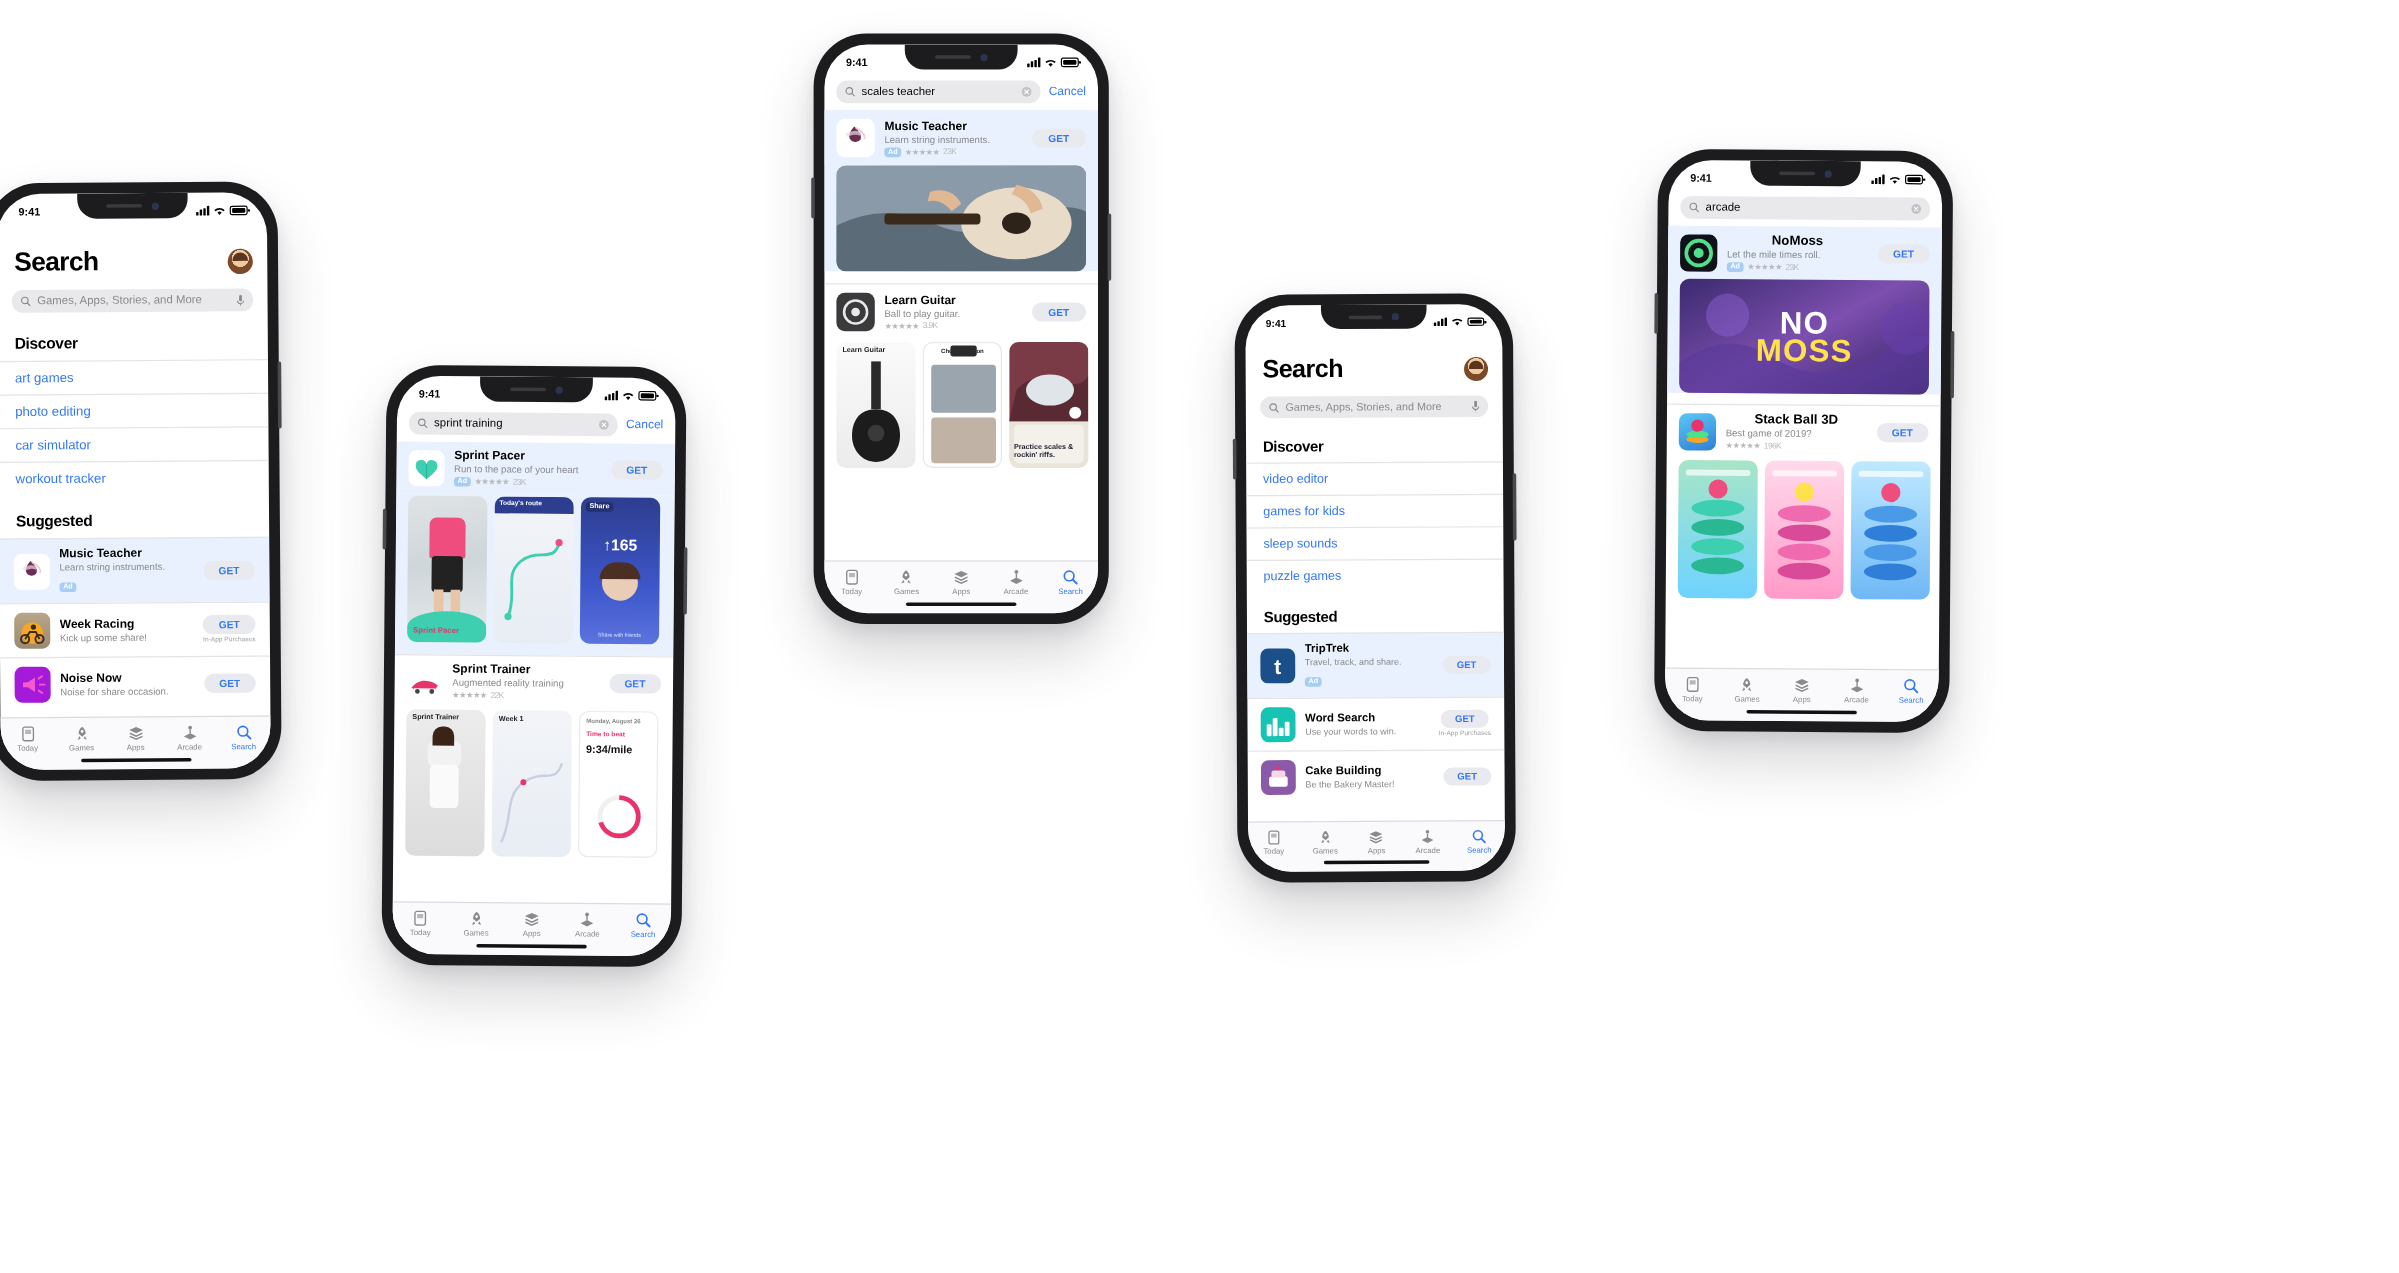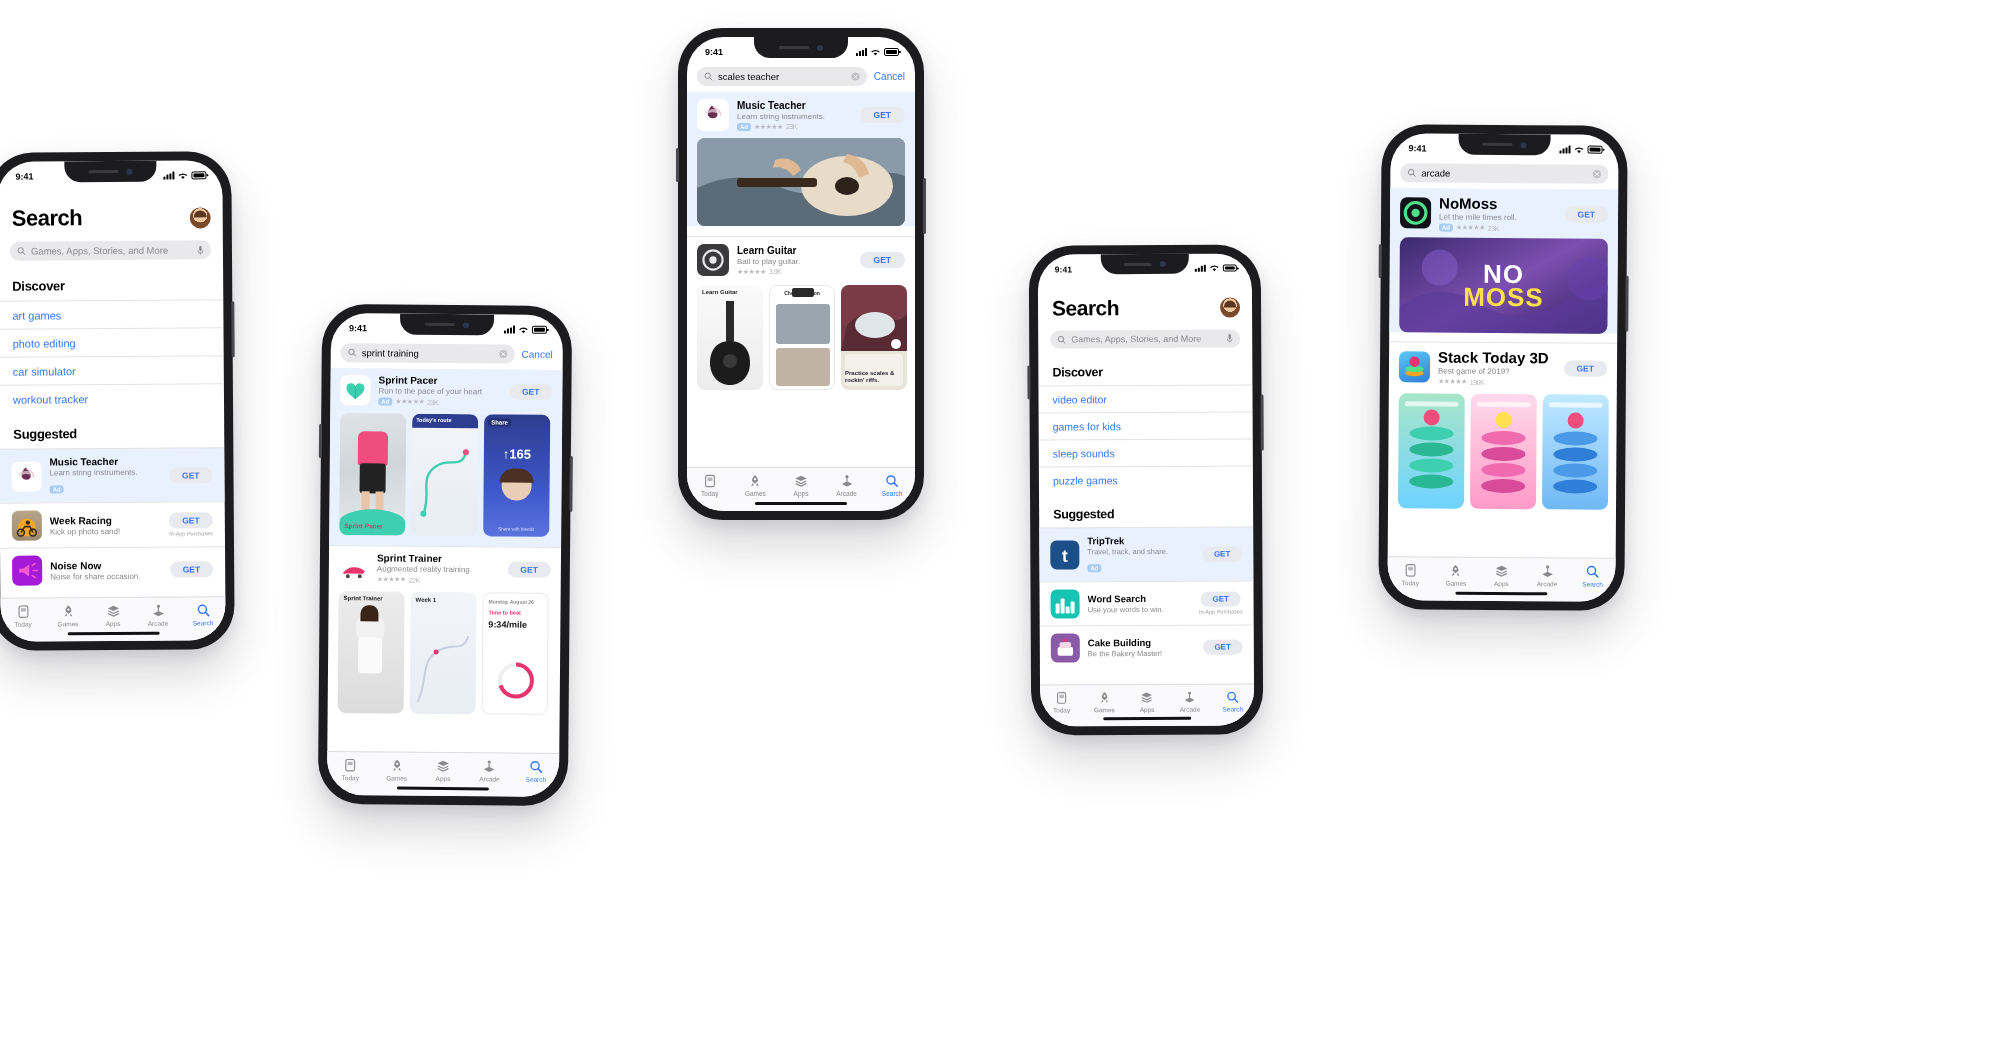--- a/index.html
+++ b/index.html
@@ -208,21 +208,21 @@
   #p5 .notch .spk { width:30px; height:3px; }
   #p5 .notch .cam { width:6px; height:6px; }
   #p5 .statusbar { padding:6px 16px 0 18px; font-size:9px; height:24px; }
   #p5 .bars i:nth-child(1){height:3px}#p5 .bars i:nth-child(2){height:4.5px}#p5 .bars i:nth-child(3){height:6px}#p5 .bars i:nth-child(4){height:7.5px}
   #p5 .batt { width:15px; height:7.5px; }
   #p5 .content { top:26px; }
   #p5 .srow { display:flex; align-items:center; gap:7px; padding:4px 10px 6px 10px; }
   #p5 .searchfield { flex:1; height:19px; padding:0 7px; font-size:9.5px; gap:5px; }
   #p5 .approw { padding:6px 10px; gap:8px; }
   #p5 .appicon { width:31px; height:31px; }
-  #p5 .appname { font-size:15px; }
+  #p5 .appname { font-size:11px;text-align:center; }
   #p5 .appsub { font-size:8px; margin-top:1px; }
   #p5 .adbadge { font-size:6px; padding:1px 3px; }
   #p5 .stars { font-size:7px; }
   #p5 .getbtn { font-size:8.5px; padding:3px 13px; }
   #p5 .hero { margin:0 10px 9px 10px; height:95px; border-radius:8px; overflow:hidden; position:relative; }
   #p5 .shots { gap:6px; padding:2px 10px 10px 10px; }
   #p5 .shot { width:66px; height:115px; }
   #p5 .tabbar { height:44px; padding-top:6px; }
   #p5 .tablabel { font-size:6.5px; margin-top:2px; }
   #p5 .homebar { width:92px; height:3.5px; bottom:6px; }
@@ -323,21 +323,21 @@
             <svg width="30" height="30" viewBox="0 0 30 30">
                   <circle cx="15" cy="17" r="9" fill="#f5a623"></circle>
                   <circle cx="9" cy="22" r="3.4" fill="none" stroke="#3a2a18" stroke-width="1.6"></circle>
                   <circle cx="21" cy="22" r="3.4" fill="none" stroke="#3a2a18" stroke-width="1.6"></circle>
                   <path d="M9 22l4-6h5l3 6" fill="none" stroke="#3a2a18" stroke-width="1.6"></path>
                   <circle cx="16" cy="12" r="2.2" fill="#3a2a18"></circle>
                 </svg>
           </span>
           <span class="appmeta">
             <div class="appname">Week Racing</div>
-            <div class="appsub">Kick up photo sand!</div>
+            <div class="appsub">Kick up some share!</div>
           </span>
           <span class="getwrap">
             <span class="getbtn">GET</span>
             <span class="iap">In-App Purchases</span>
           </span>
         </div>
 
         <div class="approw" style="border-top:1px solid #e4e4e6;">
           <span class="appicon" style="background:#a41ad8;display:flex;align-items:center;justify-content:center;">
             <svg width="30" height="30" viewBox="0 0 30 30">
@@ -972,21 +972,21 @@
 
         <div class="approw" style="border-top:1px solid #e4e4e6;">
           <span class="appicon" style="background:linear-gradient(160deg,#5bc8f5,#2f7fd8);display:flex;align-items:center;justify-content:center;">
             <svg width="31" height="31" viewBox="0 0 30 30">
                   <ellipse cx="15" cy="21" rx="9" ry="3" fill="#f5a623"></ellipse>
                   <ellipse cx="15" cy="17" rx="9" ry="3" fill="#4fe08a"></ellipse>
                   <circle cx="15" cy="10" r="5" fill="#e8336d"></circle>
                 </svg>
           </span>
           <span class="appmeta">
-            <div class="appname">Stack Today 3D</div>
+            <div class="appname">Stack Ball 3D</div>
             <div class="appsub">Best game of 2019?</div>
             <div style="display:flex;align-items:center;gap:3px;margin-top:2px;">
               <span class="stars">★★★★★</span>
               <span class="stars">196K</span>
             </div>
           </span>
           <span class="getwrap">
             <span class="getbtn">GET</span>
           </span>
         </div>

